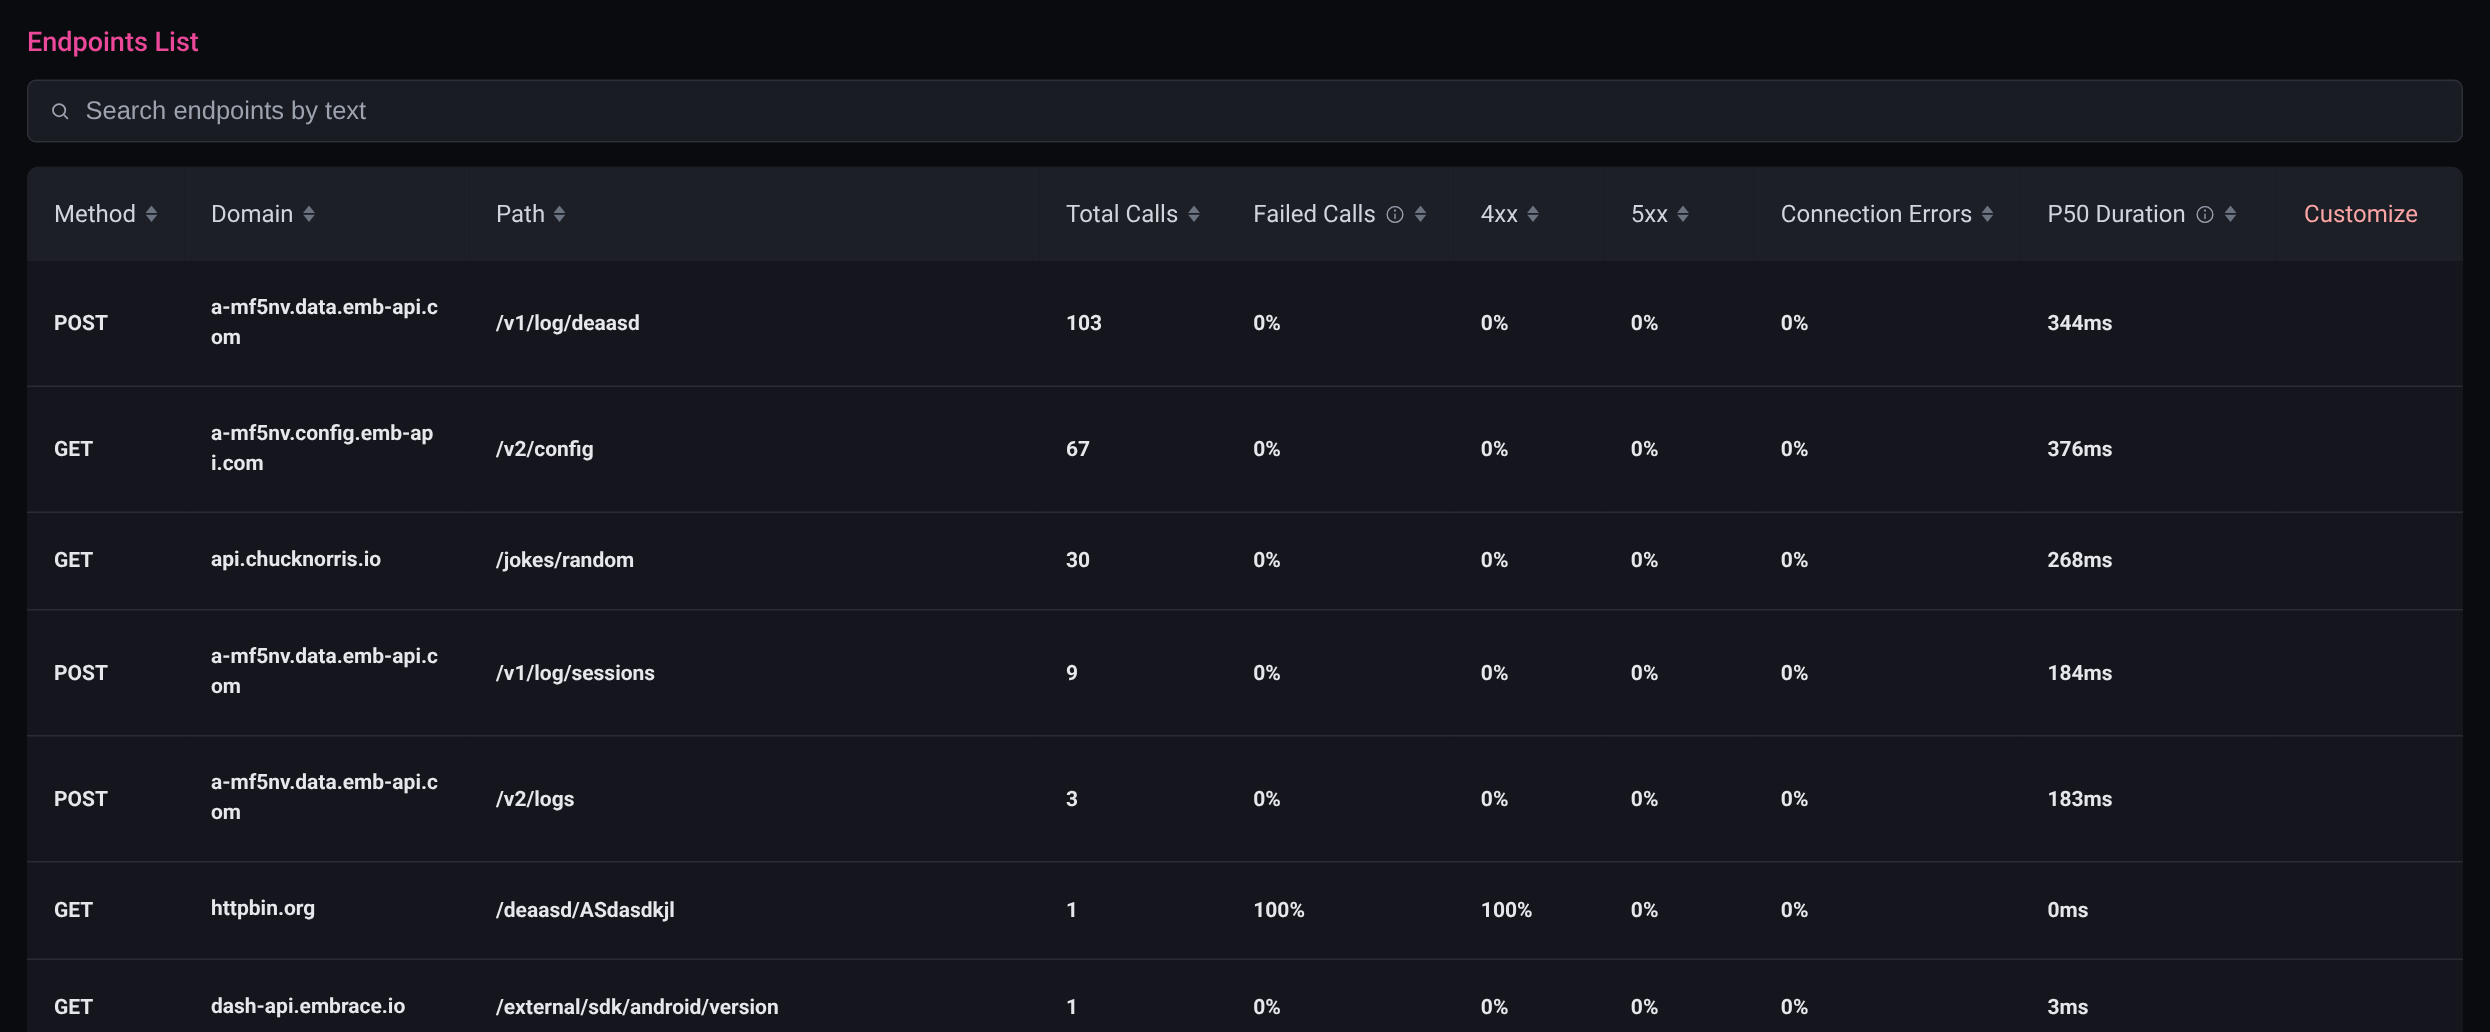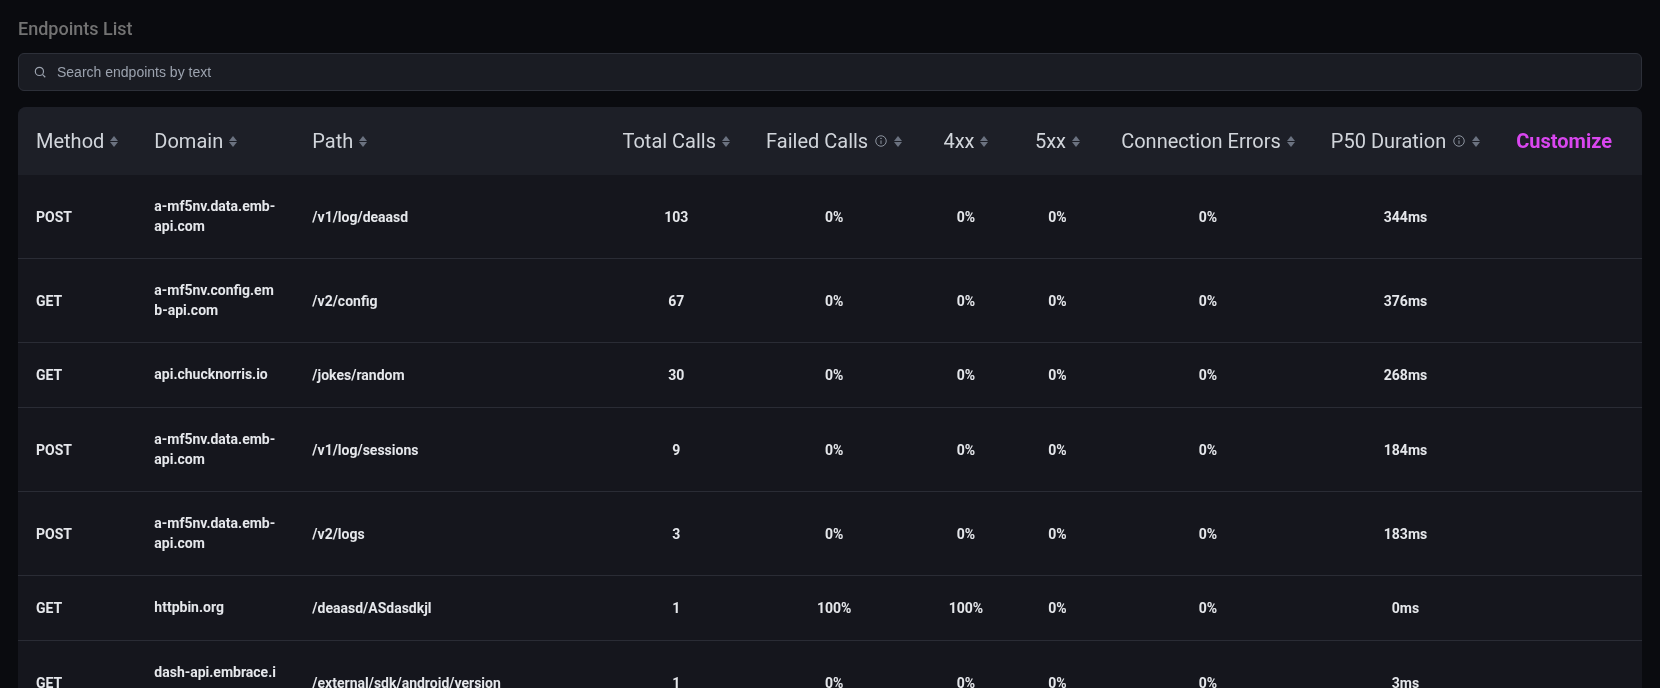--- a/index.html
+++ b/index.html
@@ -12,39 +12,39 @@
       color: #e5e7eb;
       font-family: -apple-system, BlinkMacSystemFont, "Segoe UI", Roboto, sans-serif;
       font-size: 14px;
       padding: 18px;
       width: 1660px;
       min-height: 688px;
     }
     .page-title {
       font-size: 18px;
       font-weight: 500;
-      color: #737373;
+      color: #ec4899;
       margin-bottom: 14px;
     }
     .search-box {
       background-color: #1a1c23;
       border: 1px solid #2d3039;
       border-radius: 6px;
       padding: 10px 14px;
       display: flex;
       align-items: center;
       gap: 10px;
       margin-bottom: 16px;
     }
     .search-box input {
       background: transparent;
       border: none;
       outline: none;
       color: #e5e7eb;
-      font-size: 14px;
+      font-size: 17px;
       flex: 1;
     }
     .search-box input::placeholder {
       color: #9ca3af;
     }
     .search-icon {
       width: 14px;
       height: 14px;
       fill: none;
       stroke: #9ca3af;
@@ -59,26 +59,26 @@
       width: 100%;
       border-collapse: collapse;
     }
     thead {
       background-color: #1d1f27;
     }
     th {
       text-align: left;
       padding: 22px 18px;
       font-weight: 400;
-      font-size: 20px;
+      font-size: 16px;
       color: #d1d5db;
       white-space: nowrap;
     }
     th.right, td.right {
-      text-align: center;
+      text-align: left;
     }
     .th-inner {
       display: inline-flex;
       align-items: center;
       gap: 6px;
     }
     .sort-icon {
       display: inline-flex;
       flex-direction: column;
       gap: 1px;
@@ -113,22 +113,22 @@
     .col-num { width: 100px; }
     .col-failed { width: 140px; }
     .col-conn { width: 160px; }
     .col-dur { width: 170px; }
     .domain-cell {
       max-width: 155px;
       word-break: break-all;
       line-height: 1.4;
     }
     .customize-btn {
-      color: #d946ef;
-      font-weight: 700;
+      color: #fca5a5;
+      font-weight: 400;
       cursor: pointer;
     }
     .th-customize {
       text-align: right;
       padding-right: 30px;
     }
   </style>
 </head>
 <body>
 

